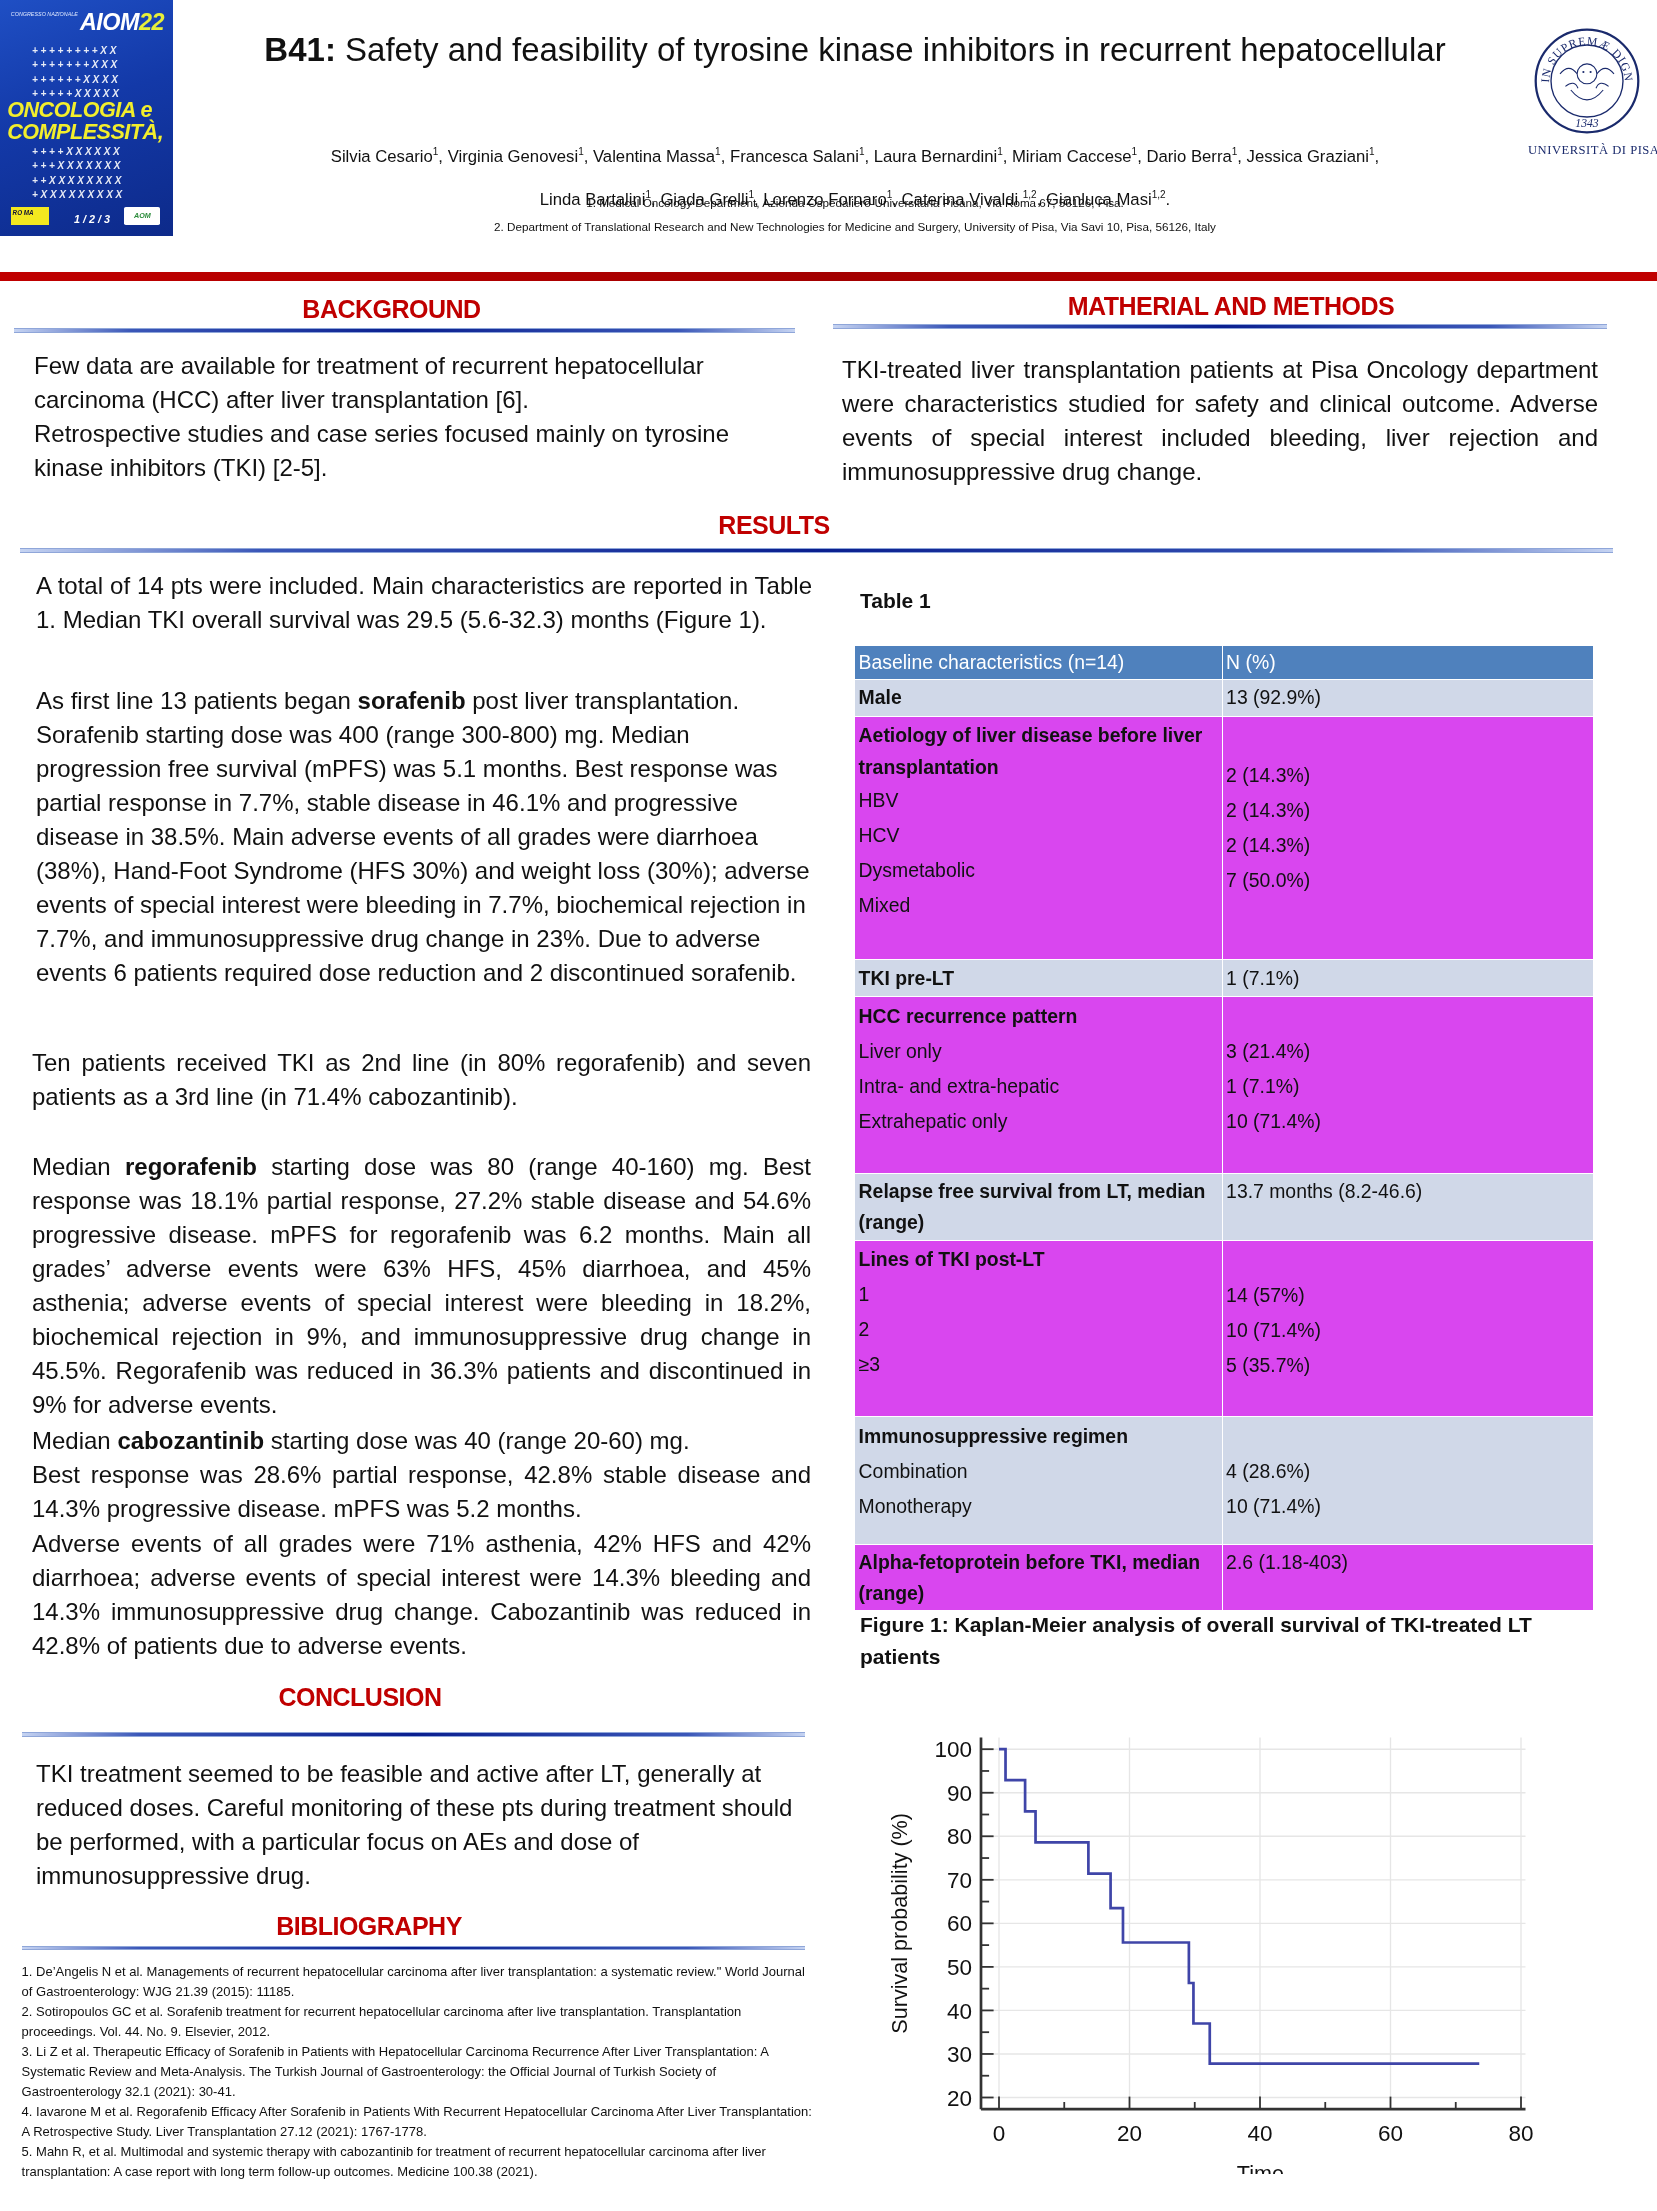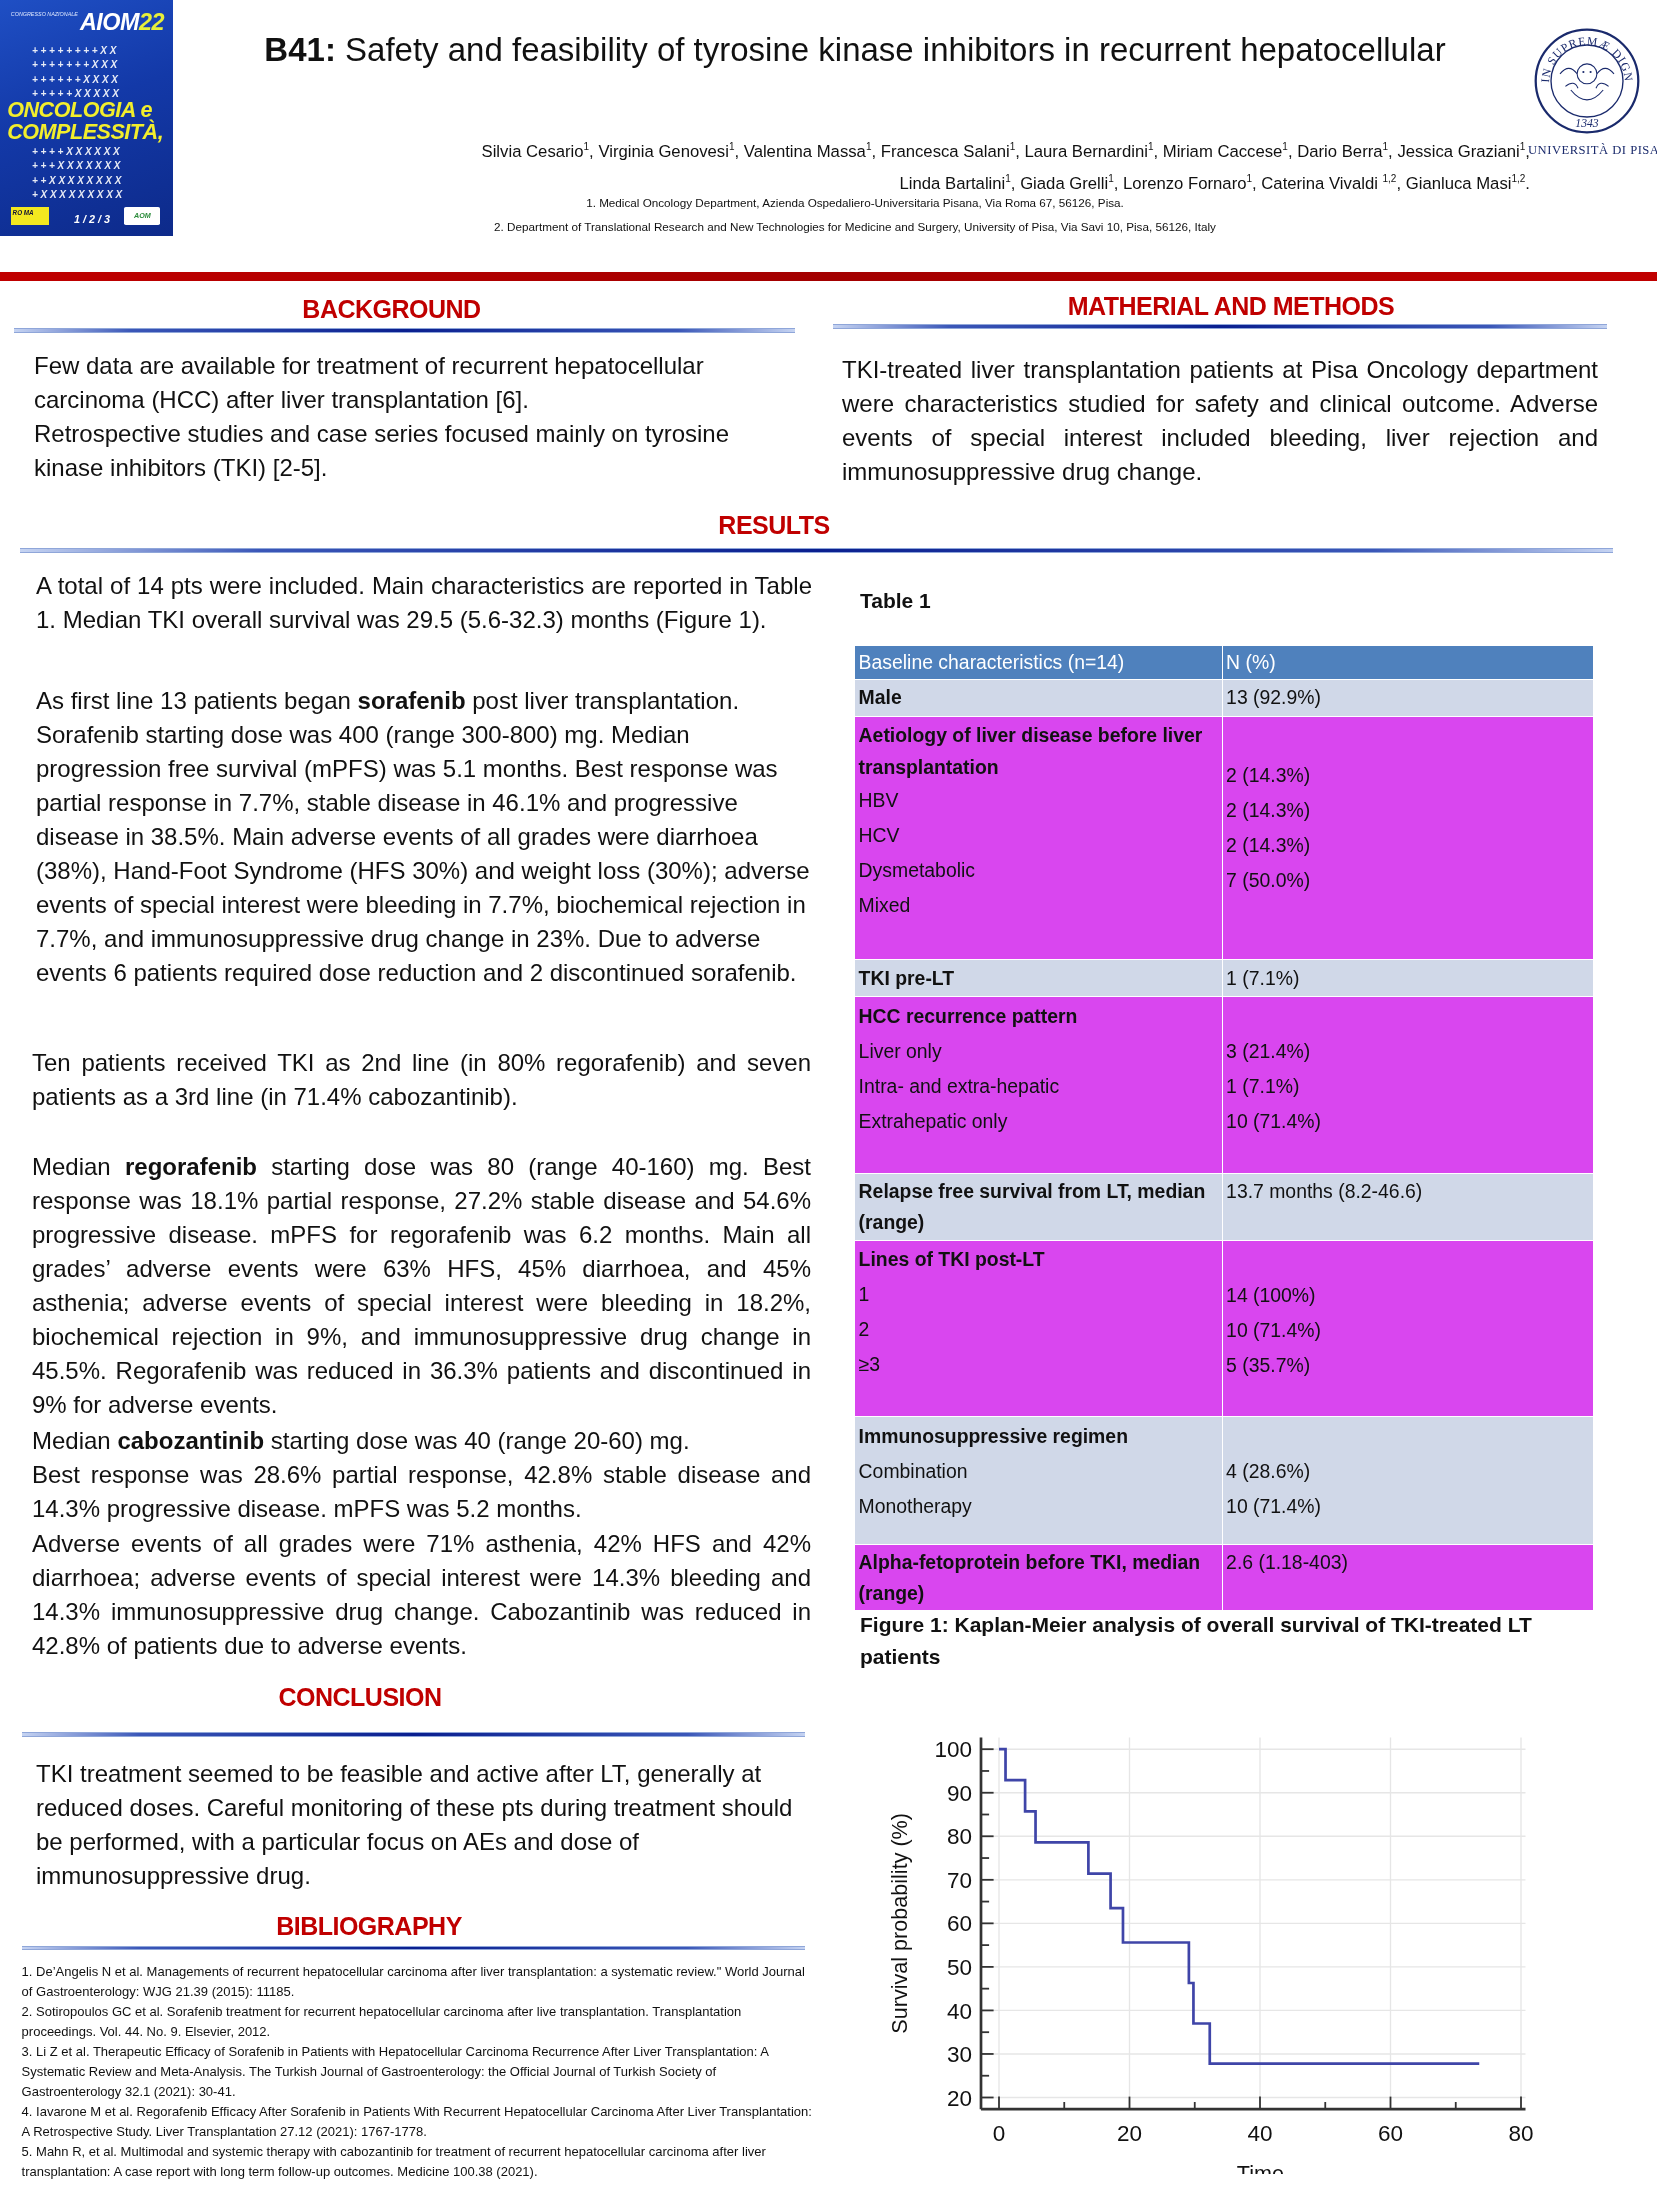--- a/index.html
+++ b/index.html
@@ -15,21 +15,21 @@
   .aiom-logo .crosses { position: absolute; left: 32px; color: #ffffff; font-size: 10px; letter-spacing: 2.7px; font-weight: bold; opacity: .9; }
   .aiom-logo .title1, .aiom-logo .title2 { position: absolute; left: 7.2px; color: #f2ee2c; font-weight: bold; font-size: 21.6px; letter-spacing: -0.5px; }
   .aiom-logo .title1 { top: 97px; }
   .aiom-logo .title2 { top: 119px; }
   .aiom-logo .bot-l { position: absolute; left: 10.8px; bottom: 10.8px; width: 38px; height: 18px; background: #f3e81f; color: #113; font-size: 6.3px; font-weight: bold; padding: 1.8px; }
   .aiom-logo .bot-c { position: absolute; left: 74px; bottom: 10.8px; color: #fff; font-weight: bold; font-size: 10.8px; }
   .aiom-logo .bot-r { position: absolute; right: 12.6px; bottom: 10.8px; width: 36px; height: 18px; background: #fff; border-radius: 1.8px; color: #2a8b3a; font-size: 7.2px; text-align: center; line-height: 18px; font-weight: bold; }
 
   .title { position: absolute; left: 180px; top: 27px; width: 1350px; text-align: center; font-size: 33px; line-height: 45px; color: #111; }
   .title b { font-weight: bold; }
-  .authors { position: absolute; left: 180px; top: 133px; width: 1350px; text-align: right; font-size: 16.7px; line-height: 27px; }
+  .authors { position: absolute; left: 180px; top: 133px; width: 1350px; text-align: center; font-size: 16.7px; line-height: 38px; }
   .authors sup { font-size: 10px; }
   .affil { position: absolute; left: 180px; width: 1350px; text-align: center; font-size: 11.7px; }
   .affil.a1 { top: 196px; } .affil.a2 { top: 220px; }
 
   .unipisa { position: absolute; left: 1528px; top: 27px; width: 117px; text-align: center; }
   .seal { width: 108px; height: 108px; margin: 0 auto; }
   .unipisa .uname { margin-top: 5.4px; font-family: Liberation Serif, serif; color: #1a2a6c; font-size: 12.6px; letter-spacing: 0.5px; white-space: nowrap; }
 
   .red-bar { position: absolute; left: 0; top: 272px; width: 1658px; height: 9px;
     background: linear-gradient(90deg, #c00000, #a30000 50%, #c00000); }
@@ -195,21 +195,21 @@
     </tr>
     <tr class="lt">
       <td class="sub-lines">
         <div class="bold">Lines of TKI post-LT</div>
         <div>1</div>
         <div>2</div>
         <div>≥3</div>
         <div style="height:32px"></div>
       </td>
       <td class="val-lines" style="padding-top:37px">
-        <div>14 (100%)</div>
+        <div>14 (57%)</div>
         <div>10 (71.4%)</div>
         <div>5 (35.7%)</div>
       </td>
     </tr>
     <tr class="dk">
       <td class="sub-lines">
         <div class="bold">Immunosuppressive regimen</div>
         <div>Combination</div>
         <div>Monotherapy</div>
         <div style="height:18px"></div>

